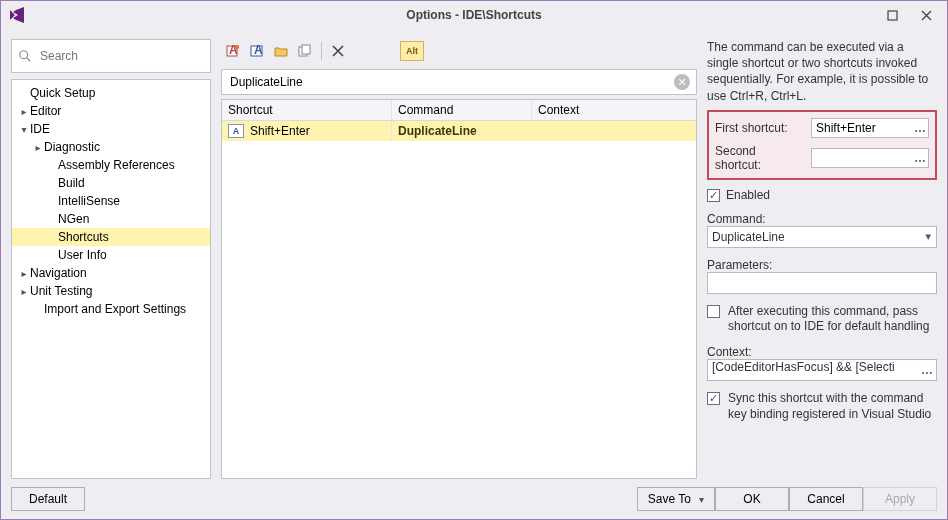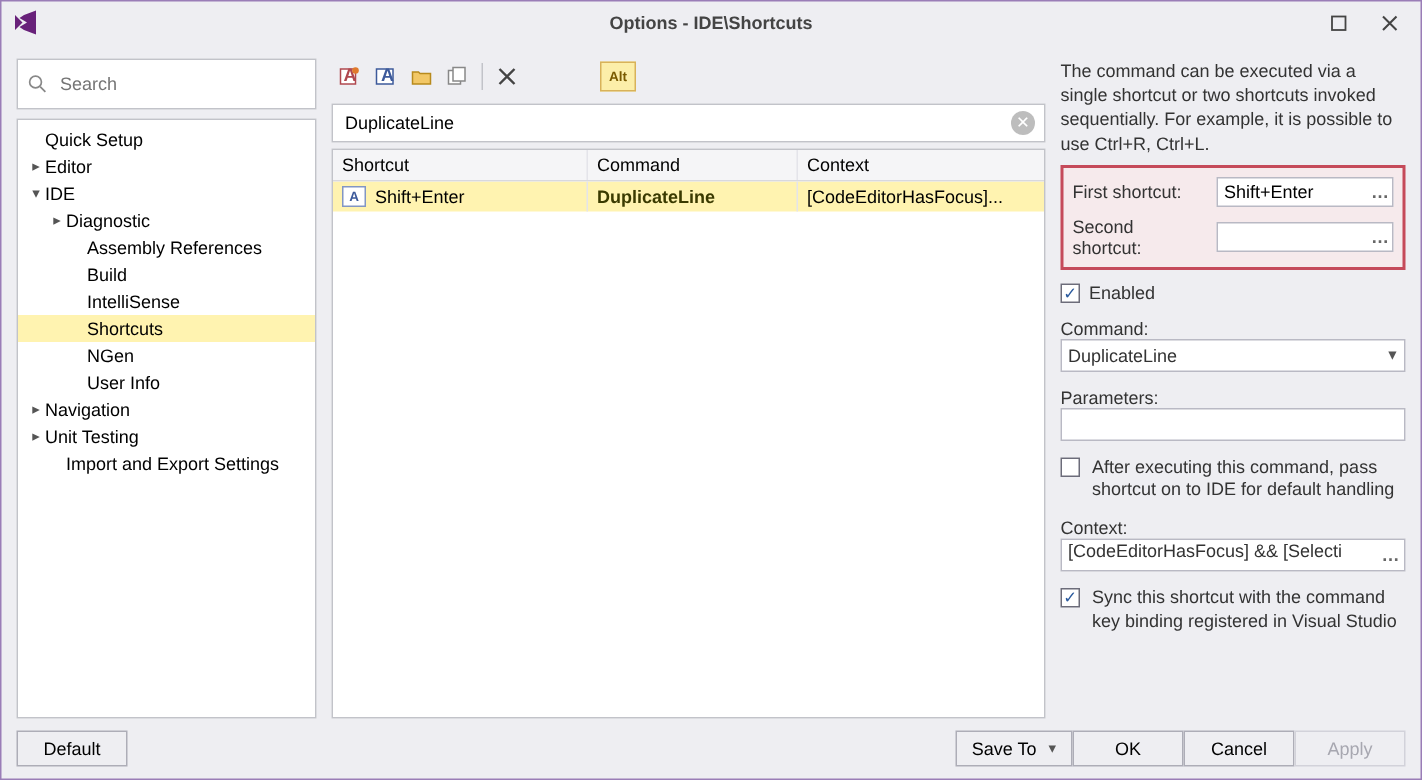--- a/index.html
+++ b/index.html
@@ -129,27 +129,27 @@
             <span>Assembly References</span>
           </div>
           <div class="tree-item ind2">
             <span class="caret empty">▸</span>
             <span>Build</span>
           </div>
           <div class="tree-item ind2">
             <span class="caret empty">▸</span>
             <span>IntelliSense</span>
           </div>
+          <div class="tree-item ind2">
+            <span class="caret empty">▸</span>
+            <span>NGen</span>
+          </div>
           <div class="tree-item ind2 sel">
             <span class="caret empty">▸</span>
             <span>Shortcuts</span>
-          </div>
-          <div class="tree-item ind2">
-            <span class="caret empty">▸</span>
-            <span>NGen</span>
           </div>
           <div class="tree-item ind2">
             <span class="caret empty">▸</span>
             <span>User Info</span>
           </div>
           <div class="tree-item ind0">
             <span class="caret">▸</span>
             <span>Navigation</span>
           </div>
           <div class="tree-item ind0">
@@ -209,21 +209,20 @@
           <div class="th col-cmd">Command</div>
           <div class="th col-ctx">Context</div>
         </div>
         <div class="tbody" id="tbody">
             <div class="tr sel">
               <div class="td col-sc">
                 <span class="row-icon">A</span>
                 <span>Shift+Enter</span>
               </div>
               <div class="td col-cmd">DuplicateLine</div>
-              <div class="td col-ctx">[CodeEditorHasFocus]...</div>
             </div>
           </div>
       </div>
     </div>
 
     <div class="right">
       <div class="desc">The command can be executed via a single shortcut or two shortcuts invoked sequentially. For example, it is possible to use Ctrl+R, Ctrl+L.</div>
 
       <div class="shortcut-block">
         <div>First shortcut:</div>

